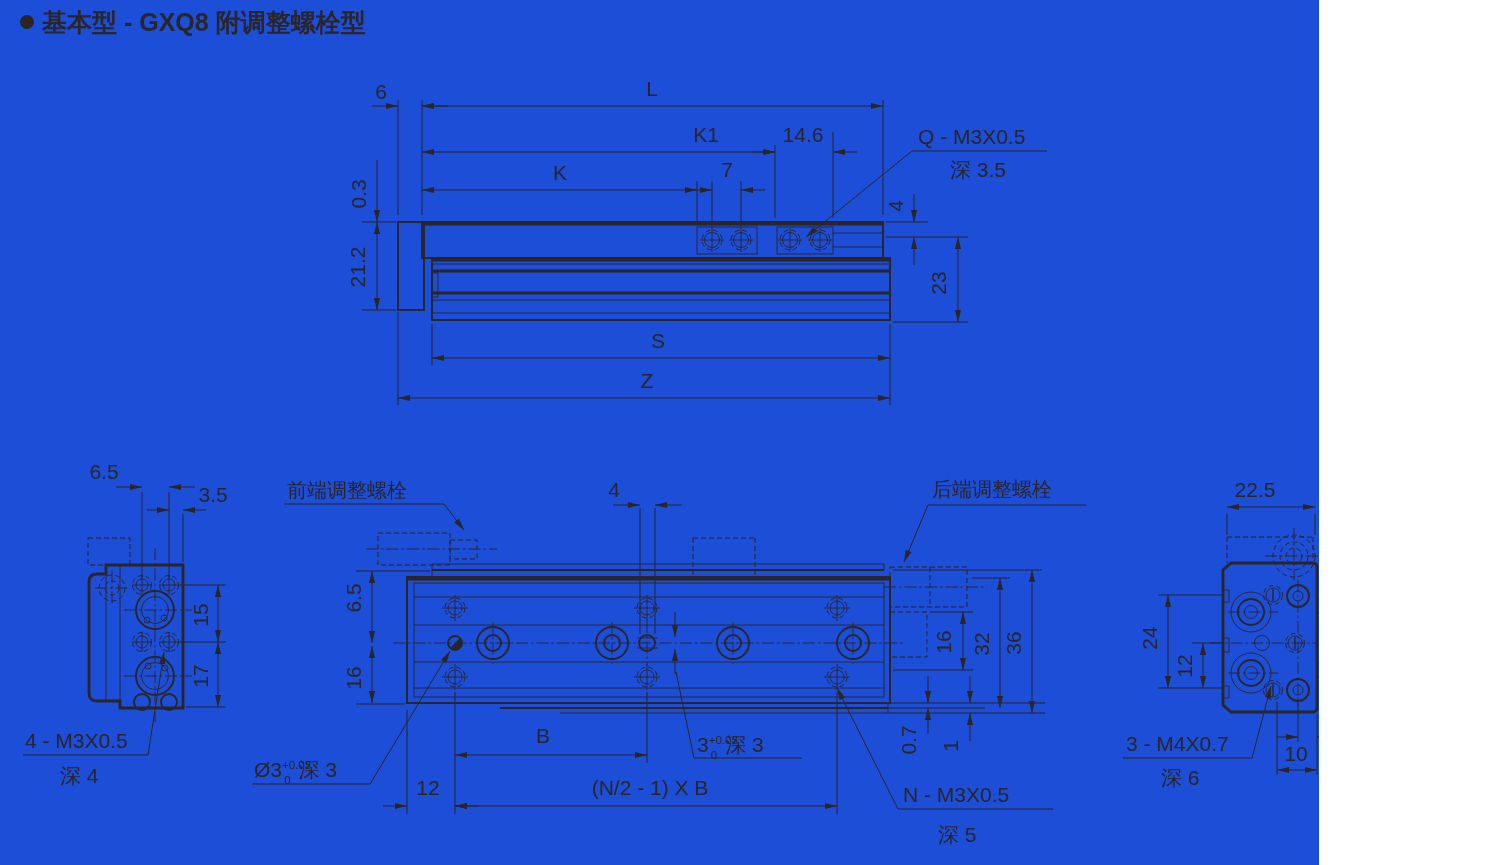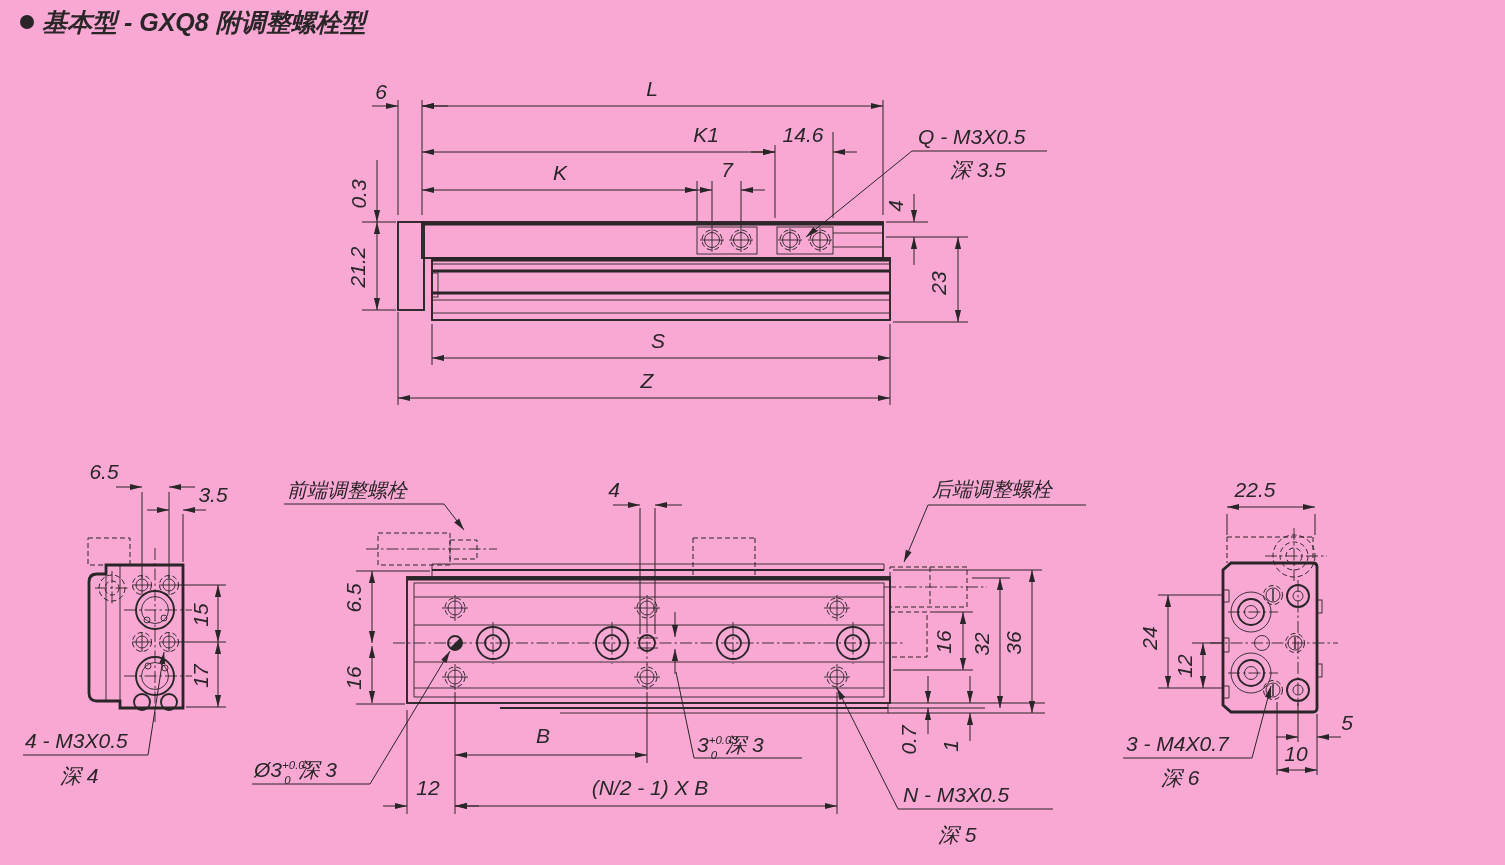--- a/index.html
+++ b/index.html
@@ -1,17 +1,17 @@
 <!DOCTYPE html>
 <html><head>
 <meta charset="utf-8">
 <style>
   html,body{margin:0;padding:0;background:#ffffff;}
-  .page{position:relative;width:1505px;height:865px;background:#f9a8d4;overflow:hidden;
-        font-family:"Liberation Sans",sans-serif;font-style:italic;}
+  .page{position:relative;width:1319px;height:865px;background:#1d4ed8;overflow:hidden;
+        font-family:"Liberation Sans",sans-serif;}
   svg{display:block}
   
   .ln  {stroke:#2a2527;stroke-width:1.4;fill:none;}
   .thk {stroke:#2a2527;stroke-width:2.8;fill:none;}
   .med {stroke:#2a2527;stroke-width:1.9;fill:none;}
   .thn {stroke:#2a2527;stroke-width:0.9;fill:none;}
   .dim {stroke:#2a2527;stroke-width:1.0;fill:none;}
   .dsh {stroke:#2a2527;stroke-width:1.0;fill:none;stroke-dasharray:5 3;}
   .dd  {stroke:#2a2527;stroke-width:0.9;fill:none;stroke-dasharray:12 3 2.5 3;}
   

